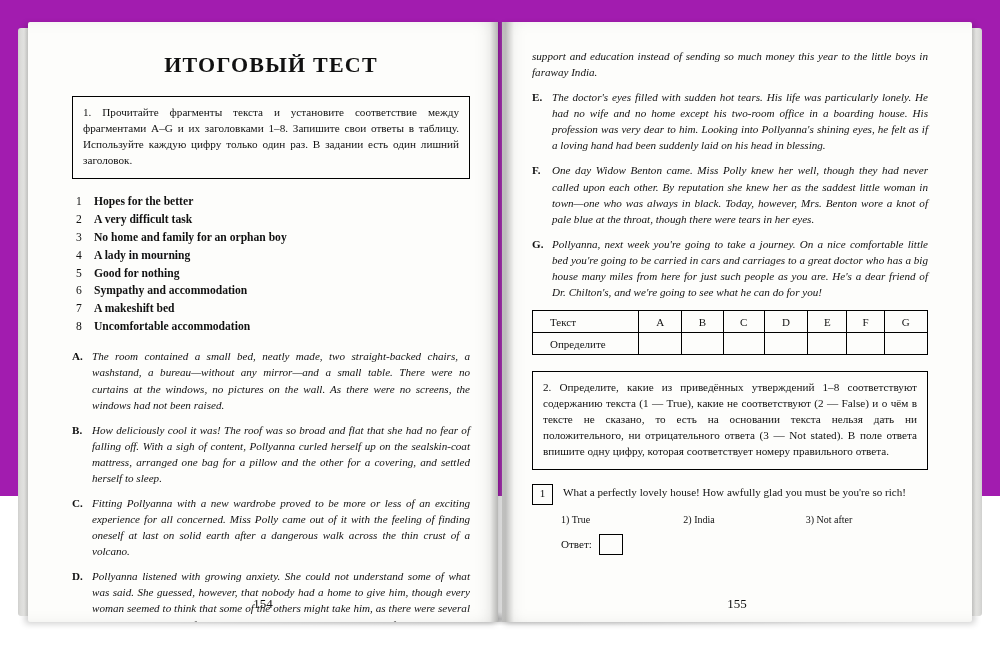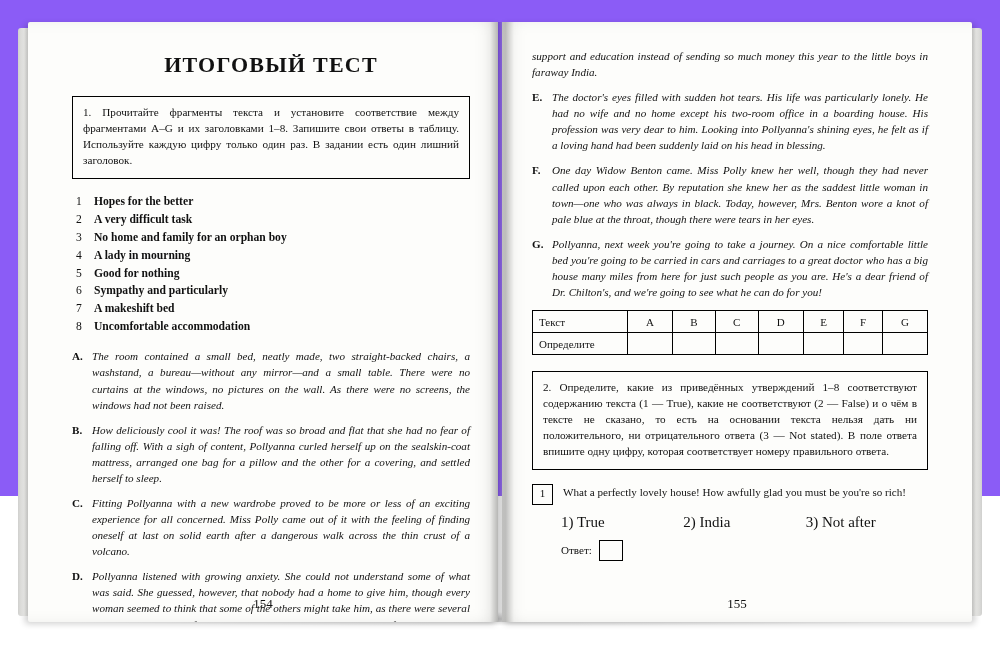--- a/index.html
+++ b/index.html
@@ -11,21 +11,21 @@
     overflow: hidden;
   }
   body {
     font-family: "Liberation Serif", serif;
     color: #111;
   }
   .scene {
     position: relative;
     width: 1000px;
     height: 496px;
-    background: #8b5cf6;
+    background: #a21caf;
   }
   
   .book {
     position: absolute;
     left: 28px;
     top: 22px;
     width: 944px;
     height: 600px;
   }
   .page {
@@ -151,21 +151,21 @@
   }
   table.answer-table td {
     border: 1px solid #000;
     height: 19px;
     text-align: center;
     padding: 1px 2px;
   }
   table.answer-table td.hdr {
     width: 86px;
     text-align: left;
-    padding-left: 6px;
+    padding-left: 17px;
     font-weight: normal;
   }
   .q-row {
     display: flex;
     font-size: 11.1px;
     line-height: 1.45;
     margin-top: 14px;
   }
   .q-num {
     width: 19px;
@@ -174,21 +174,21 @@
     text-align: center;
     line-height: 17px;
     font-size: 11px;
     flex: 0 0 19px;
     margin-right: 10px;
   }
   .q-text { flex: 1; text-align: justify; }
   .options {
     display: flex;
     margin: 9px 0 0 29px;
-    font-size: 15px;
+    font-size: 10px;
   }
   .options .opt { width: 34%; }
   .answer-line {
     display: flex;
     align-items: center;
     margin: 9px 0 0 29px;
     font-size: 11.1px;
   }
   .answer-box {
     width: 22px;
@@ -236,21 +236,21 @@
           <div class="row">
             <span class="num">4</span>
             <span class="txt">A lady in mourning</span>
           </div>
           <div class="row">
             <span class="num">5</span>
             <span class="txt">Good for nothing</span>
           </div>
           <div class="row">
             <span class="num">6</span>
-            <span class="txt">Sympathy and particularly</span>
+            <span class="txt">Sympathy and accommodation</span>
           </div>
           <div class="row">
             <span class="num">7</span>
             <span class="txt">A makeshift bed</span>
           </div>
           <div class="row">
             <span class="num">8</span>
             <span class="txt">Uncomfortable accommodation</span>
           </div>
         </div>

